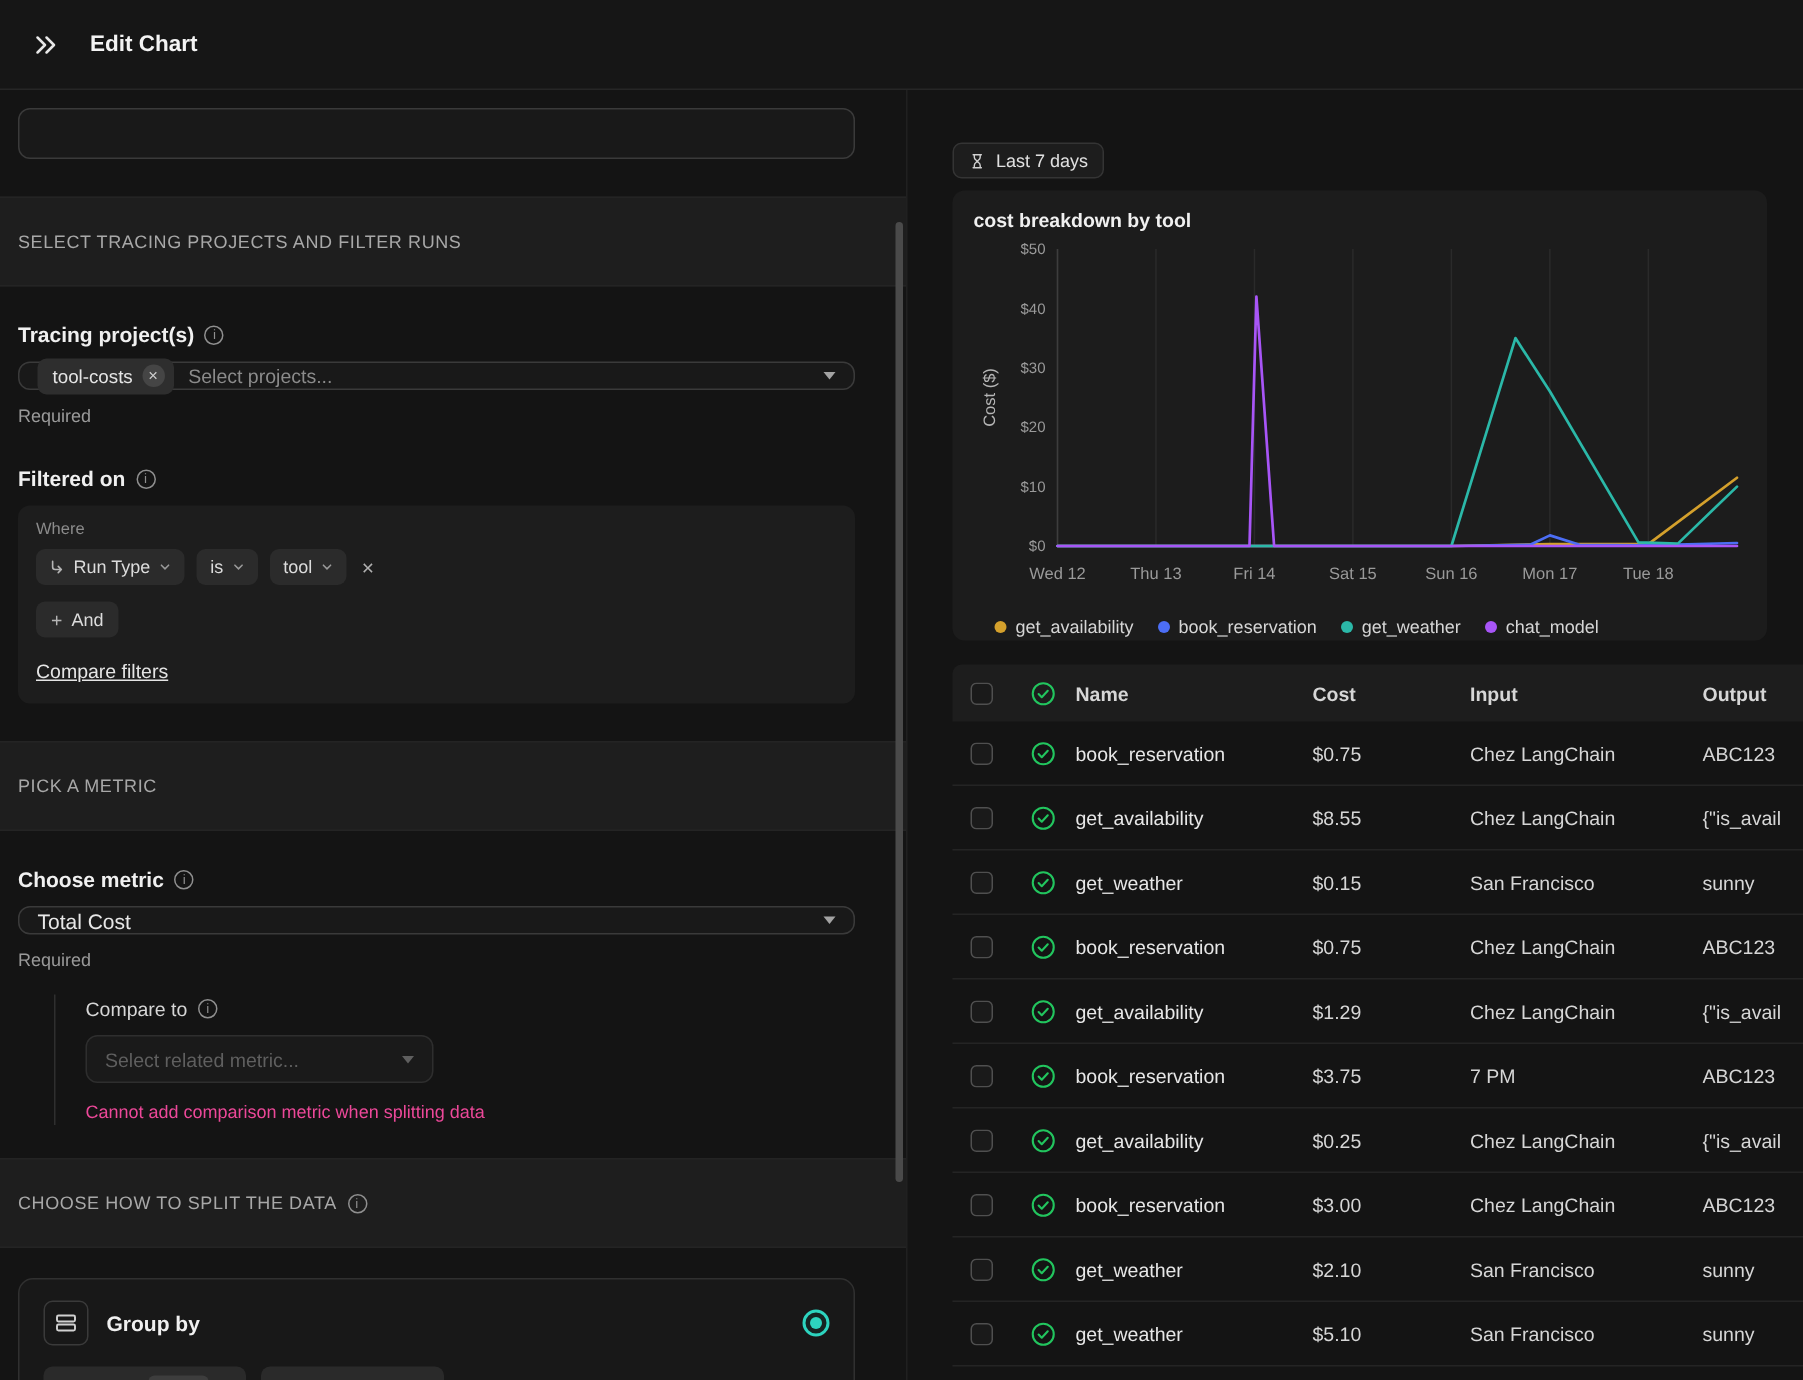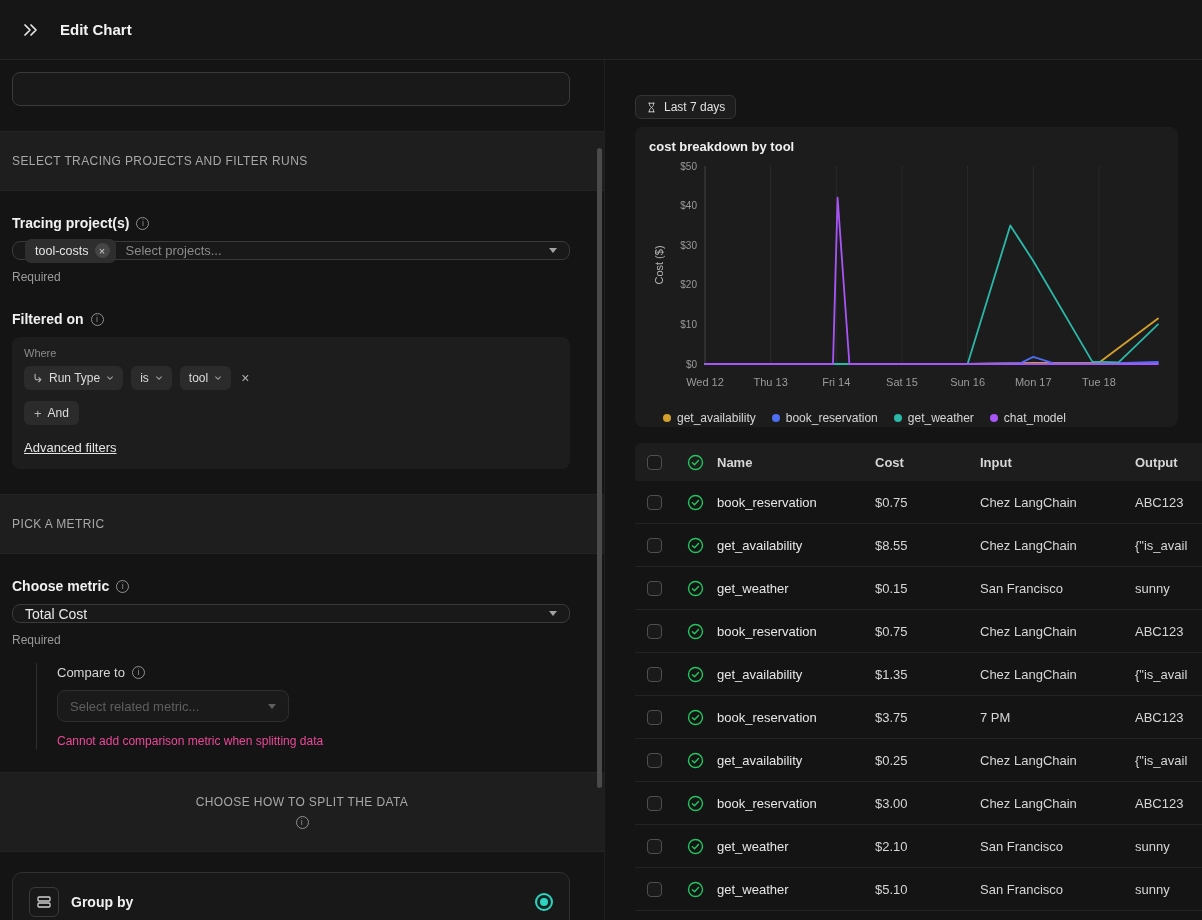--- a/index.html
+++ b/index.html
@@ -166,21 +166,21 @@
           </svg>
       </span>
       <span class="x-plain">×</span>
     </div>
     <div>
       <span class="and-btn">
         <span style="font-size:13px;color:#b5b5b5;">+</span>
         <span>And</span>
       </span>
     </div>
-    <span class="adv-link">Advanced filters</span>
+    <span class="adv-link">Compare filters</span>
   </div>
 
   <div class="section-hdr">
     <span>PICK A METRIC</span>
   </div>
 
   <div class="field-label">
     <span>Choose metric</span>
     <span class="info-i">i</span>
   </div>
@@ -196,21 +196,21 @@
       <span>Compare to</span>
       <span class="info-i">i</span>
     </div>
     <div class="select disabled">
       <span class="placeholder">Select related metric...</span>
       <span class="caret" style="border-top-color:#5f5f5f;"></span>
     </div>
     <div class="compare-note">Cannot add comparison metric when splitting data</div>
   </div>
 
-  <div class="section-hdr" style="margin-top:22px;flex-direction:column;">
+  <div class="section-hdr" style="margin-top:22px;">
     <span>CHOOSE HOW TO SPLIT THE DATA</span>
     <span class="info-i">i</span>
   </div>
 
   <div class="groupby-card">
     <div class="gb-head">
       <span class="gb-icon-box">
         <svg width="16" height="16" viewBox="0 0 16 16">
           <rect x="2" y="3" width="12" height="4" rx="1" fill="none" stroke="#d0d0d0" stroke-width="1.3"></rect>
           <rect x="2" y="9" width="12" height="4" rx="1" fill="none" stroke="#d0d0d0" stroke-width="1.3"></rect>
@@ -383,21 +383,21 @@
           <div class="tc c-check">
             <span class="checkbox"></span>
           </div>
           <div class="tc c-status">
             <svg width="17" height="17" viewBox="0 0 17 17">
               <circle cx="8.5" cy="8.5" r="7" fill="none" stroke="#22c55e" stroke-width="1.4"></circle>
               <path d="M5.4 8.7l2.1 2.1 4-4.3" fill="none" stroke="#22c55e" stroke-width="1.4" stroke-linecap="round" stroke-linejoin="round"></path>
             </svg>
           </div>
           <div class="tc c-name">get_availability</div>
-          <div class="tc c-cost">$1.35</div>
+          <div class="tc c-cost">$1.29</div>
           <div class="tc c-input">Chez LangChain</div>
           <div class="tc c-output">{"is_avail</div>
         </div>
         <div class="trow">
           <div class="tc c-check">
             <span class="checkbox"></span>
           </div>
           <div class="tc c-status">
             <svg width="17" height="17" viewBox="0 0 17 17">
               <circle cx="8.5" cy="8.5" r="7" fill="none" stroke="#22c55e" stroke-width="1.4"></circle>

